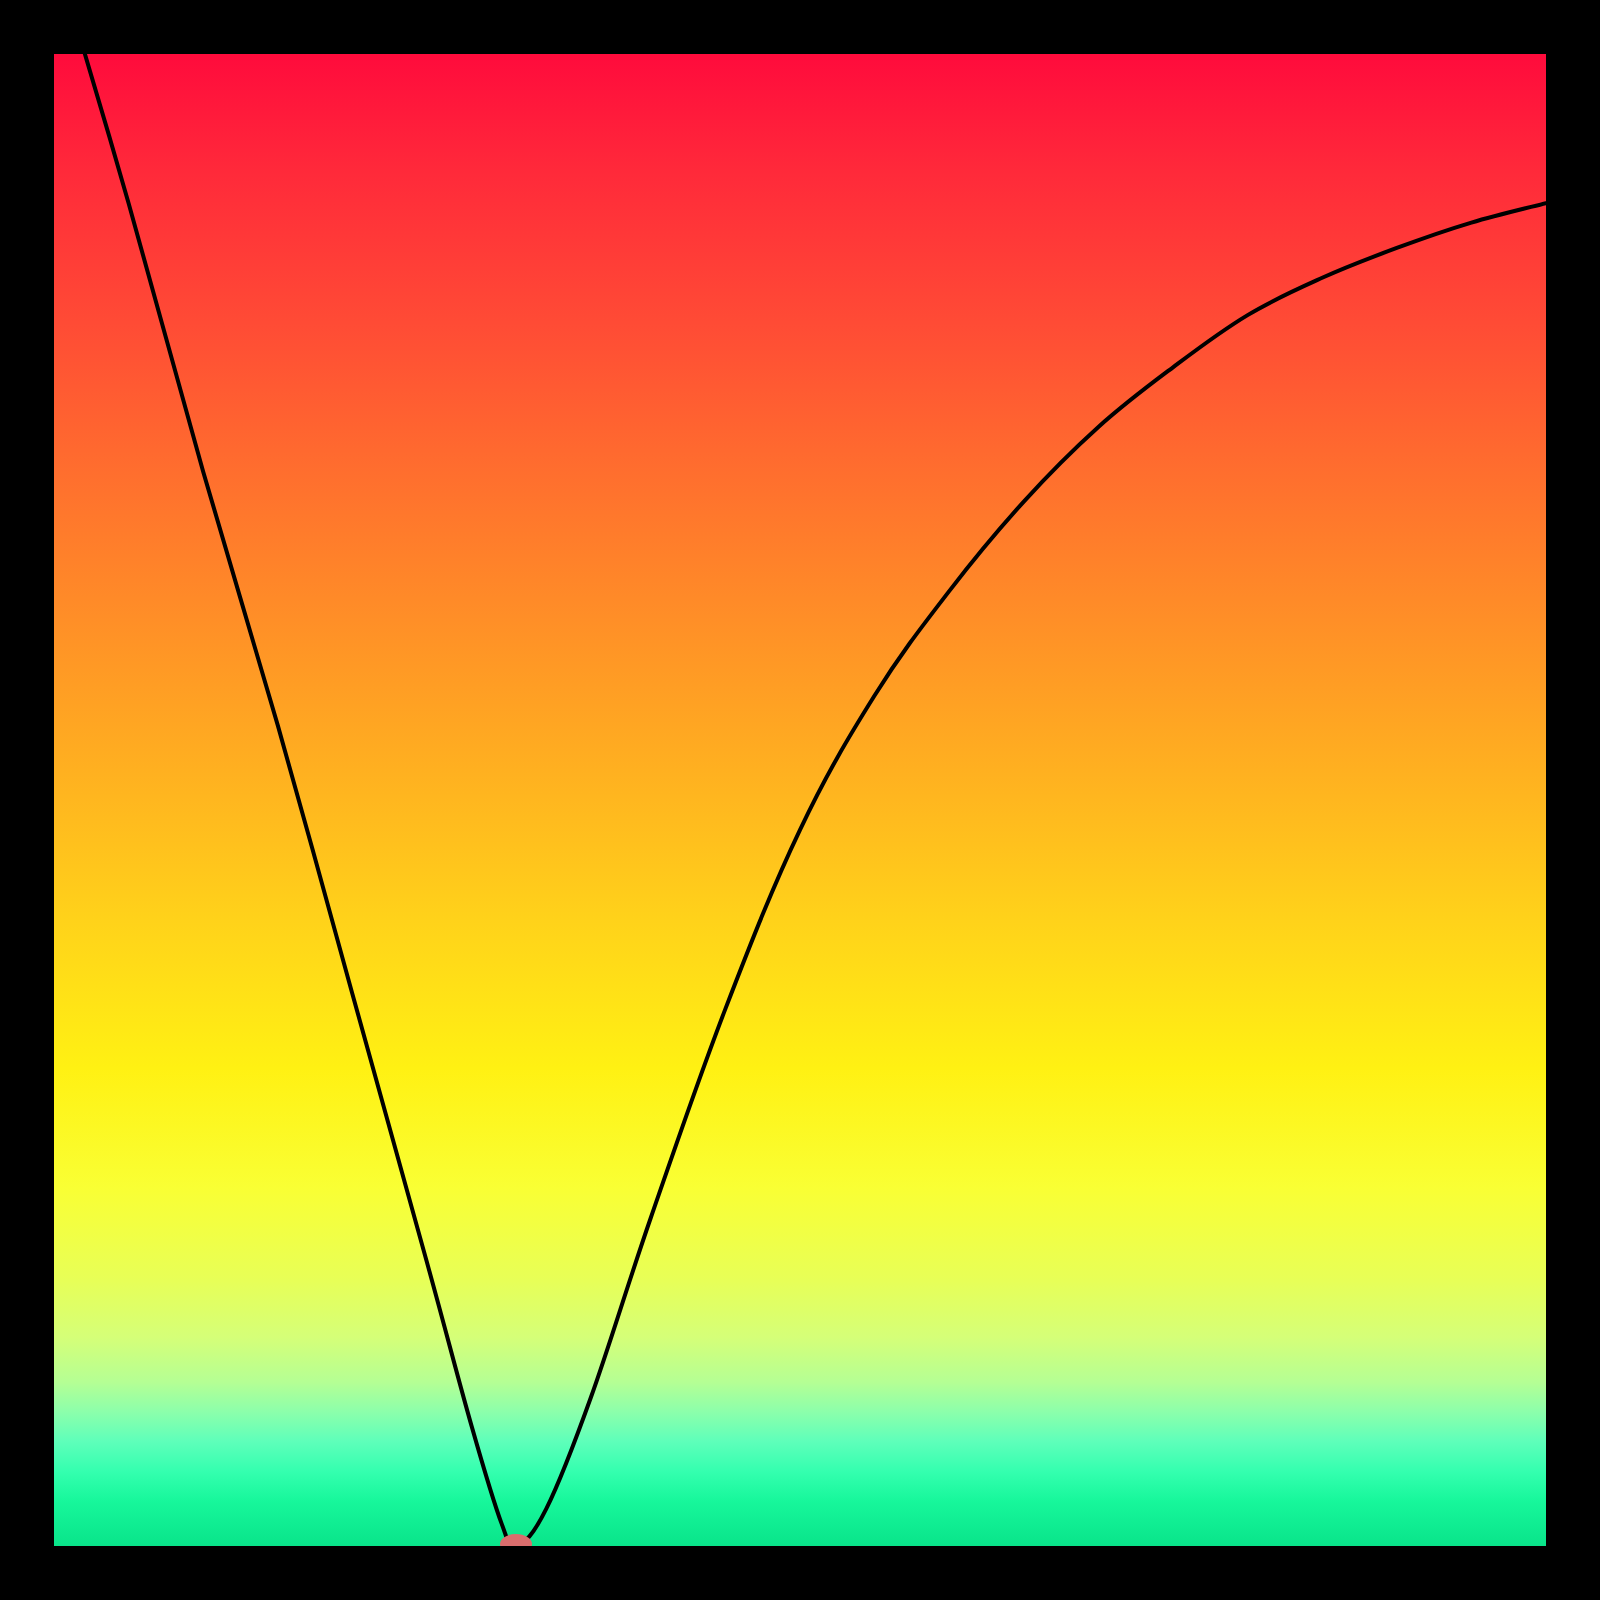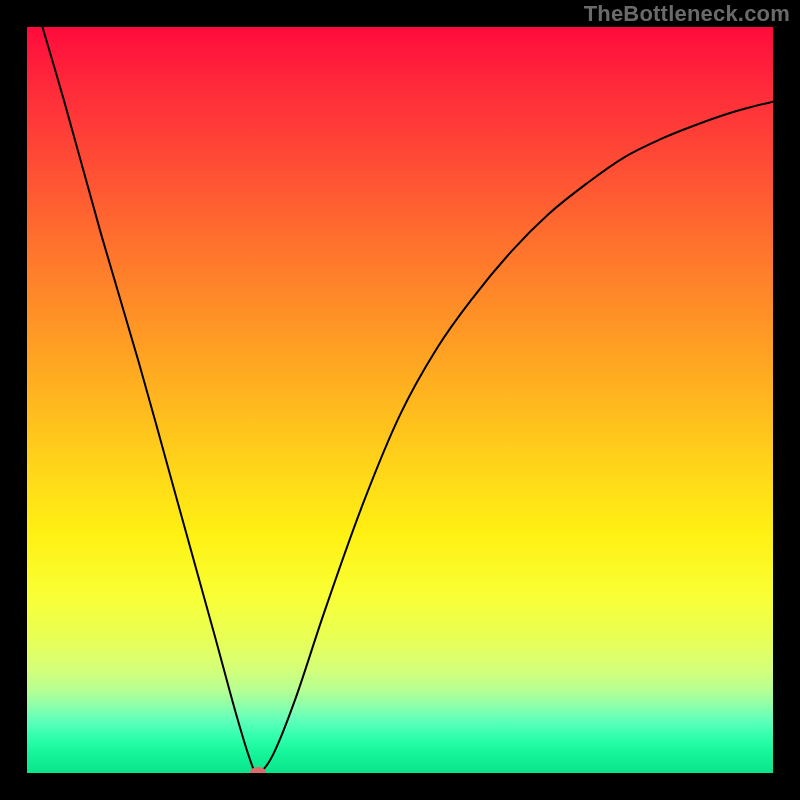--- a/index.html
+++ b/index.html
@@ -72,21 +72,20 @@
     font-weight: 600;
     letter-spacing: 0.2px;
     user-select: none;
   }
 </style>
 </head>
 <body>
 
 <div class="frame">
 
-  <div class="watermark">TheBottleneck.com</div>
 
   <div class="plot">
     <div class="gradient"></div>
 
     <svg class="curve" viewBox="0 0 746 746" preserveAspectRatio="none">
       <path fill="none" stroke="#000" stroke-width="2" stroke-linejoin="round" stroke-linecap="round" d="M 0 -52.22000000000003 C 6.714 -29.39240000000002, 23.872000000000003 27.602000000000018, 37.300000000000004 74.60000000000002 C 50.72800000000001 121.59800000000003, 61.17200000000001 161.882, 74.60000000000001 208.88 C 88.028 255.878, 98.472 288.702, 111.89999999999999 335.7 C 125.32799999999999 382.698, 135.77200000000002 421.6392, 149.20000000000002 469.98 C 162.62800000000001 518.3208, 175.7576 565.3188, 186.5 604.26 C 197.2424 643.2012, 202.16600000000003 662.821, 208.88000000000002 686.32 C 215.59400000000002 709.8190000000001, 219.77159999999998 724.0676, 223.79999999999998 734.81 C 227.8284 745.5523999999999, 227.2316 747.3428, 231.26 746 C 235.2884 744.6572, 239.466 740.778, 246.18 727.35 C 252.894 713.922, 259.1604 697.5846, 268.56 671.4 C 277.9596 645.2153999999999, 286.31480000000005 616.7927999999999, 298.40000000000003 581.88 C 310.4852 546.9672, 322.272 512.3528, 335.7 477.44 C 349.128 442.5272, 359.572 416.1188, 373 387.92 C 386.428 359.7212, 396.872 342.26480000000004, 410.3 320.78000000000003 C 423.728 299.2952, 434.17199999999997 286.0164, 447.59999999999997 268.56 C 461.02799999999996 251.1036, 471.47200000000004 238.57080000000008, 484.90000000000003 223.80000000000007 C 498.32800000000003 209.02920000000006, 508.77199999999993 198.58520000000001, 522.1999999999999 186.5 C 535.6279999999999 174.41479999999999, 546.072 166.73099999999997, 559.5 156.65999999999997 C 572.928 146.58899999999997, 583.3720000000001 138.60680000000008, 596.8000000000001 130.55000000000007 C 610.2280000000001 122.49320000000007, 620.672 117.94259999999998, 634.1 111.89999999999998 C 647.528 105.85739999999997, 657.972 101.94836000000001, 671.4 96.98000000000002 C 684.828 92.01164000000003, 695.2719999999999 88.3264, 708.6999999999999 84.298 C 722.1279999999999 80.2696, 739.286 76.34564000000002, 746 74.60000000000002"></path>
     </svg>
 
     <div class="marker" style="left: 231.26px; top: 745.254px;"></div>
   </div>

